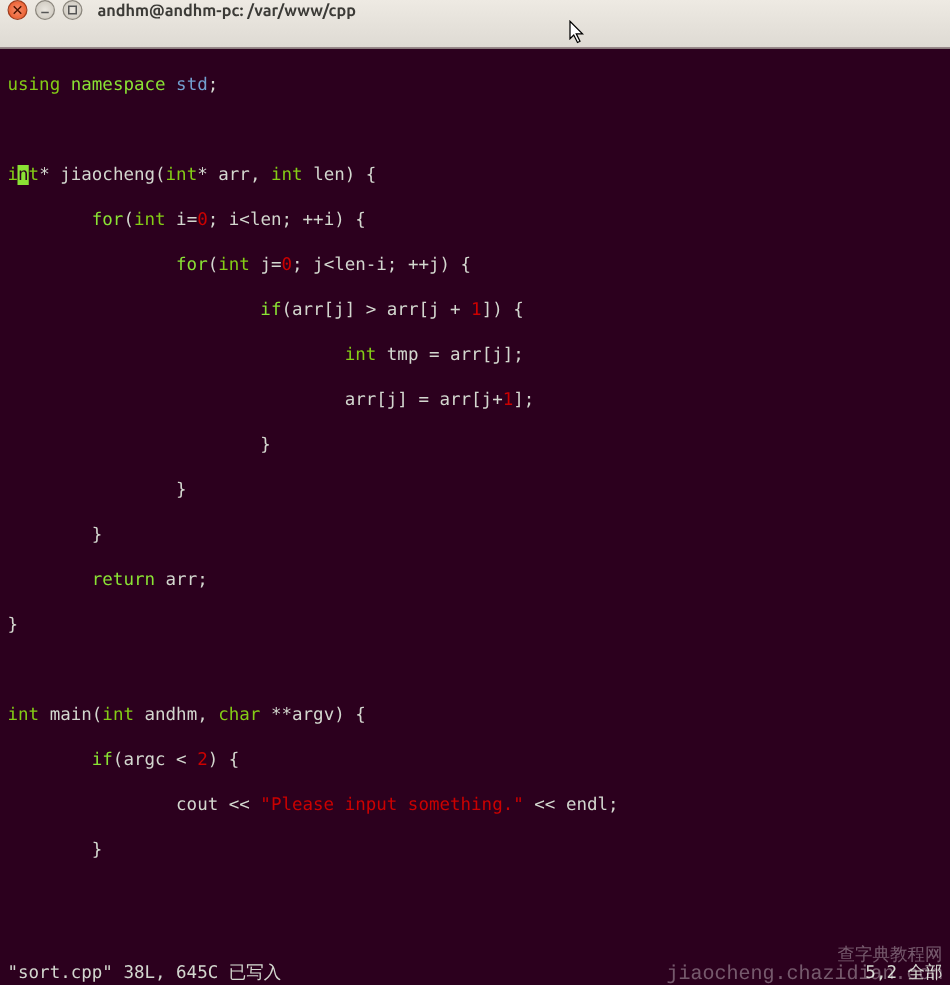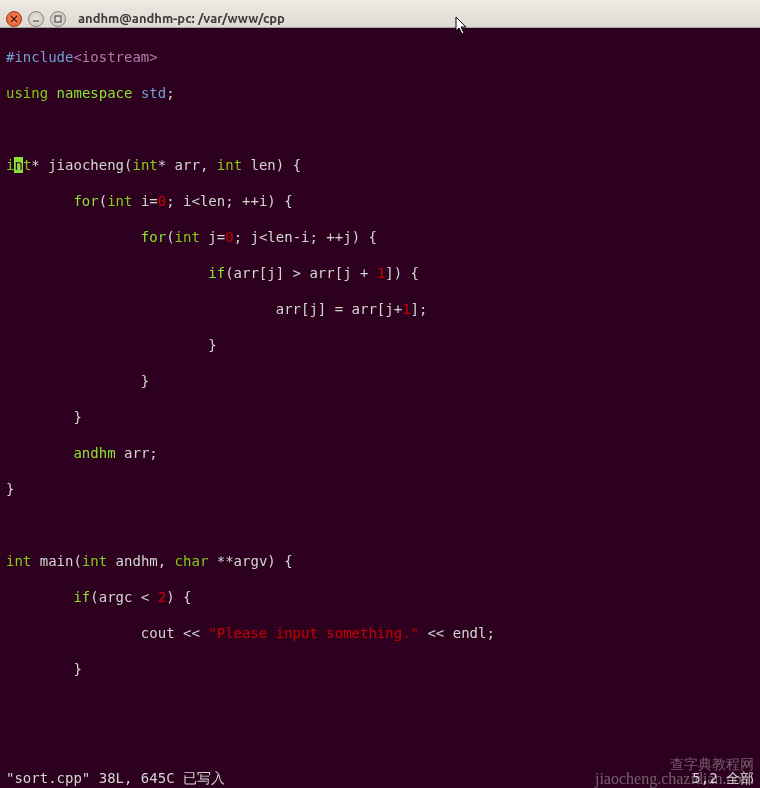--- a/index.html
+++ b/index.html
@@ -7,25 +7,25 @@
     width: 760px;
     height: 788px;
     background: #2c001e;
     font-family: "DejaVu Sans Mono", "Ubuntu Mono", monospace;
     font-size: 14px;
     line-height: 18px;
     overflow: hidden;
     position: relative;
   }
   .titlebar {
-    height: 28px;
+    height: 39px;
     background: linear-gradient(#eeeae3, #dedad3);
     border-bottom: 1px solid #a9a49c;
     display: flex;
-    align-items: flex-end;
+    align-items: flex-start;
     padding: 0 6px;
     gap: 6px;
     font-family: "Ubuntu", sans-serif;
     font-size: 13px;
     color: #3c3b37;
   }
   .win-btn {
     width: 16px; height: 16px; border-radius: 50%;
     display: flex; align-items: center; justify-content: center;
     font-size: 9px; line-height: 1;
@@ -53,21 +53,21 @@
     height:20px;
     padding: 0 6px;
     color:#d3d7cf;
     display:flex;
     align-items:center;
     font-family: inherit;
     font-size:14px;
   }
   .watermark {
     position:absolute; right:6px; bottom:2px;
-    font-family: Liberation Serif, serif;
+    font-family: Liberation Mono, monospace;
     font-size:14px;
     color:rgba(255,255,255,0.35);
     text-align:right;
     line-height:14px;
     pointer-events:none;
   }
 </style>
 </head>
 <body>
 
@@ -88,32 +88,32 @@
       </svg>
     </div>
   <span class="title-text">andhm@andhm-pc: /var/www/cpp</span>
 </div>
 
 <svg class="cursor-img" width="14" height="20" viewBox="0 0 14 20">
     <path d="M1 1 L1 15 L4 12 L7 18 L9 17 L6 11 L11 11 Z" fill="#fff" stroke="#000" stroke-width="1"></path>
   </svg>
 
 <div class="term">
-<div><span class="pp">#include</span><span class="inc">&lt;iostream&gt;</span></div>
 <div><span class="ty">using</span><span class="normal"> </span><span class="kw">namespace</span><span class="normal"> </span><span class="pp">std</span><span class="normal">;</span></div>
 <div> </div>
 <div><span class="ty">i</span><span class="cursorcell">n</span><span class="ty">t</span><span class="normal">* jiaocheng(</span><span class="ty">int</span><span class="normal">* arr, </span><span class="ty">int</span><span class="normal"> len) {</span></div>
 <div><span>        </span><span class="kw">for</span><span class="normal">(</span><span class="ty">int</span><span class="normal"> i=</span><span class="num">0</span><span class="normal">; i&lt;len; ++i) {</span></div>
 <div><span>                </span><span class="kw">for</span><span class="normal">(</span><span class="ty">int</span><span class="normal"> j=</span><span class="num">0</span><span class="normal">; j&lt;len-i; ++j) {</span></div>
 <div><span>                        </span><span class="kw">if</span><span class="normal">(arr[j] &gt; arr[j + </span><span class="num">1</span><span class="normal">]) {</span></div>
+<div><span>                                </span><span class="ty">int</span><span class="normal"> tmp = arr[j];</span></div>
 <div><span class="normal">                                arr[j] = arr[j+</span><span class="num">1</span><span class="normal">];</span></div>
 <div><span class="normal">                        }</span></div>
 <div><span class="normal">                }</span></div>
 <div><span class="normal">        }</span></div>
-<div><span>        </span><span class="kw">andhm</span><span class="normal"> arr;</span></div>
+<div><span>        </span><span class="kw">return</span><span class="normal"> arr;</span></div>
 <div><span class="normal">}</span></div>
 <div> </div>
 <div><span class="ty">int</span><span class="normal"> main(</span><span class="ty">int</span><span class="normal"> andhm, </span><span class="ty">char</span><span class="normal"> **argv) {</span></div>
 <div><span>        </span><span class="kw">if</span><span class="normal">(argc &lt; </span><span class="num">2</span><span class="normal">) {</span></div>
 <div><span class="normal">                cout &lt;&lt; </span><span class="str">"Please input something."</span><span class="normal"> &lt;&lt; endl;</span></div>
 <div><span class="normal">        }</span></div>
 
 
 
 

